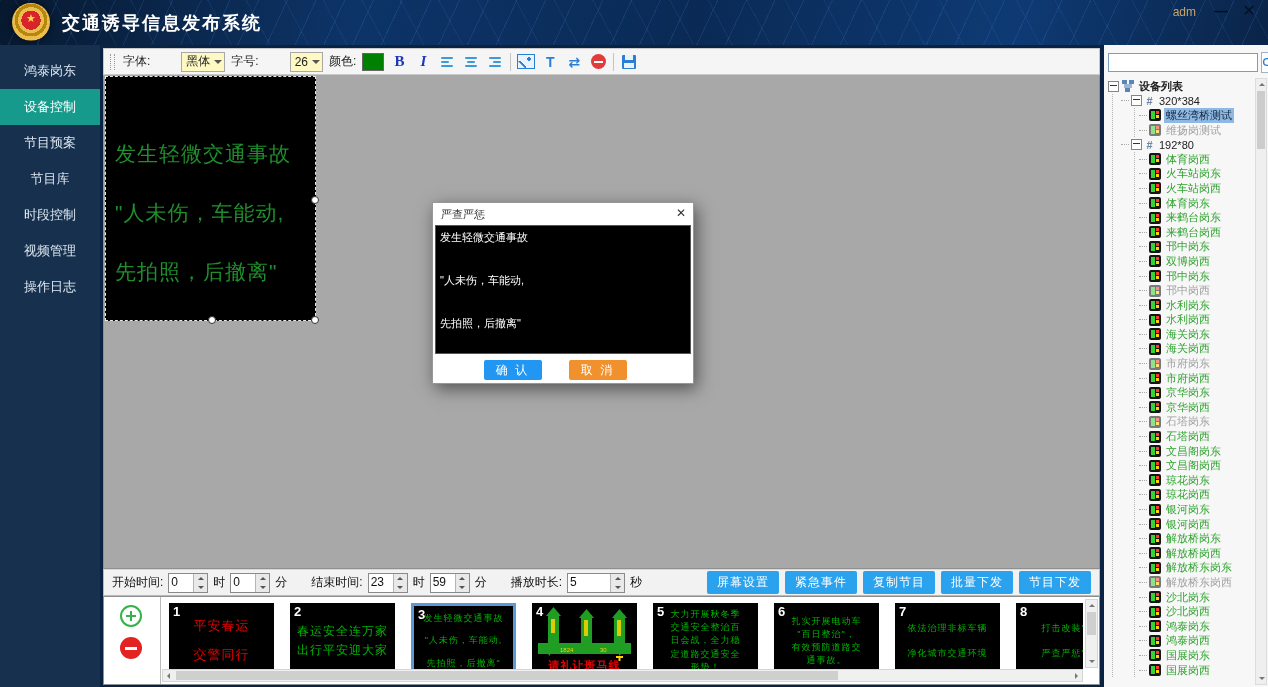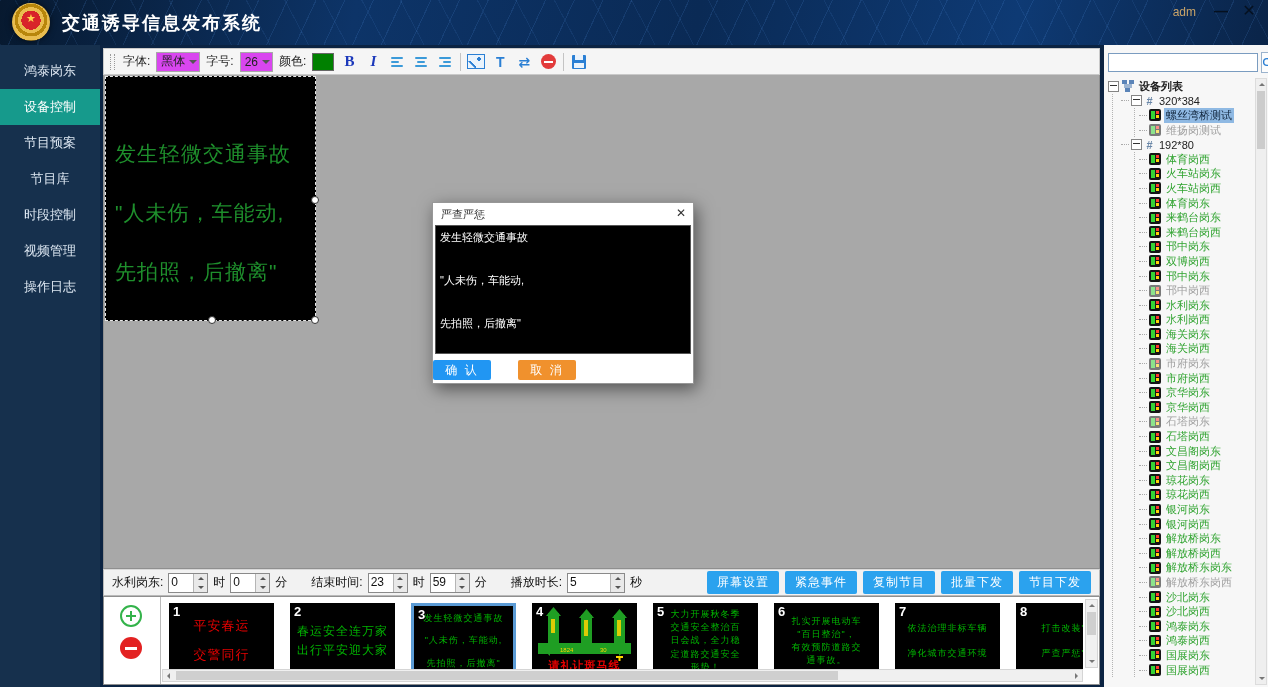--- a/index.html
+++ b/index.html
@@ -25,22 +25,22 @@
   #sidebar{position:absolute;left:0;top:45px;bottom:0;width:100px;background:#16304d;padding-top:8px;z-index:1;}
   .side-item{height:36px;line-height:36px;text-align:center;color:#dde7f2;font-size:13px;cursor:pointer;}
   .side-item.active{background:#169a8c;color:#fff;}
   
   #main{position:absolute;left:100px;top:45px;width:1003px;bottom:0;background:#0b2342;
     padding:3px 3px 2px 3px;box-sizing:border-box;display:flex;flex-direction:column;}
   
   #toolbar{height:27px;background:#f5f5f5;border:1px solid #c9c9c9;box-sizing:border-box;
     display:flex;align-items:center;gap:6px;padding:0 6px;font-size:12px;color:#222;flex:0 0 auto;}
   .grip{width:3px;height:16px;border-left:1px dotted #9a9a9a;border-right:1px dotted #9a9a9a;margin-right:2px;}
-  .combo{display:inline-flex;align-items:center;background:#d946ef;border:1px solid #a8a8a8;height:18px;
-    padding:0 2px 0 4px;gap:4px;}
+  .combo{display:inline-flex;align-items:center;background:#fef9c3;border:1px solid #a8a8a8;height:18px;
+    padding:0 2px 0 4px;gap:4px;margin-left:25px;}
   .combo .arr{width:0;height:0;border:4px solid transparent;border-top-color:#555;margin-top:4px;}
   .swatch{width:20px;height:16px;background:#008000;border:1px solid #666;display:inline-block;}
   .tb-ico{width:18px;height:18px;display:inline-flex;align-items:center;justify-content:center;cursor:pointer;}
   .tb-bold{color:#1c39bb;font-weight:bold;font-size:15px;font-family:"Liberation Serif",serif;}
   .tb-italic{color:#1c39bb;font-style:italic;font-weight:bold;font-size:15px;font-family:"Liberation Serif",serif;}
   .align{display:inline-flex;flex-direction:column;gap:2px;}
   .align i{display:block;height:2px;background:#3b9ad9;border-radius:1px;}
   .al-l i:nth-child(1){width:12px}.al-l i:nth-child(2){width:8px}.al-l i:nth-child(3){width:12px}
   .al-c{align-items:center}.al-c i:nth-child(1){width:12px}.al-c i:nth-child(2){width:8px}.al-c i:nth-child(3){width:12px}
   .al-r{align-items:flex-end}.al-r i:nth-child(1){width:12px}.al-r i:nth-child(2){width:8px}.al-r i:nth-child(3){width:12px}
@@ -134,21 +134,21 @@
   .st-selected .dev-label{background:#8fb9e3;color:#10253c;}
   #tree-sb{position:absolute;right:1px;top:33px;bottom:2px;width:12px;background:#efefef;border:1px solid #dcdcdc;box-sizing:border-box;}
   #tree-sb .track-thumb{position:absolute;top:12px;left:1px;width:8px;height:58px;background:#cccccc;}
   
   #dialog{position:absolute;left:432px;top:202px;width:262px;height:182px;background:#fff;
     border:1px solid #979797;box-shadow:3px 5px 16px rgba(0,0,0,.5);z-index:50;box-sizing:border-box;}
   #dialog-title{font-size:11px;color:#333;padding:4px 8px 3px 8px;}
   #dialog-close{position:absolute;right:7px;top:3px;font-size:12px;color:#333;cursor:pointer;}
   #dialog-text{margin:0 2px;height:129px;background:#000;color:#fff;font-size:11px;line-height:21.5px;
     padding:1px 4px;white-space:pre-wrap;overflow:hidden;border:1px solid #555;box-sizing:border-box;}
-  #dialog-btns{display:flex;justify-content:flex-start;gap:27px;padding:6px 16px 0 0;}
+  #dialog-btns{display:flex;justify-content:center;gap:27px;padding:6px 16px 0 0;}
   .dlg-btn{width:58px;height:20px;border:none;border-radius:2px;color:#fff;font-size:12px;letter-spacing:2px;
     cursor:pointer;font-family:inherit;}
   #btn-confirm{background:#2196f3;} #btn-cancel{background:#f0912d;}
   svg{display:block;}
 </style>
 </head>
 <body>
 
 <div id="header">
   <div id="logo">
@@ -230,21 +230,21 @@
           <div class="led-line" style="color: rgb(30, 143, 44);">"人未伤，车能动,</div>
           <div class="led-line" style="color: rgb(30, 143, 44);">先拍照，后撤离"</div>
         </div>
       <span class="handle h-r"></span>
       <span class="handle h-b"></span>
       <span class="handle h-br"></span>
     </div>
   </div>
 
   <div id="schedule">
-    <span>水利岗东:</span>
+    <span>开始时间:</span>
     <span class="spin">
         <span class="val">0</span>
         <span class="btns">
           <b class="up"></b>
           <b class="dn"></b>
         </span>
       </span>
     <span>时</span>
     <span class="spin">
         <span class="val">0</span>

